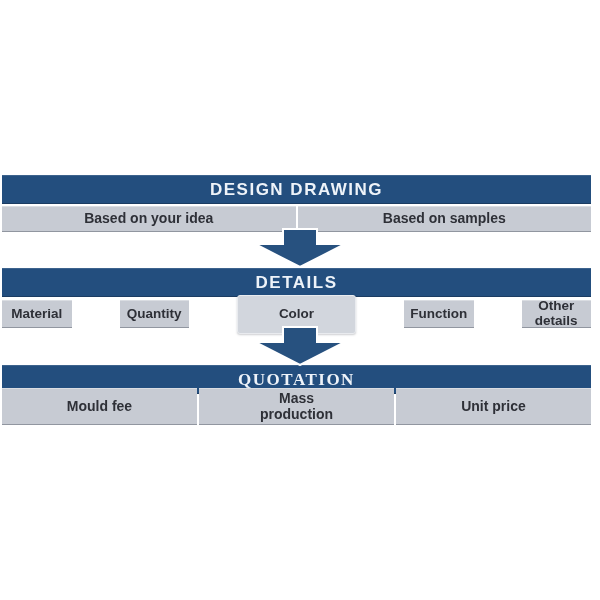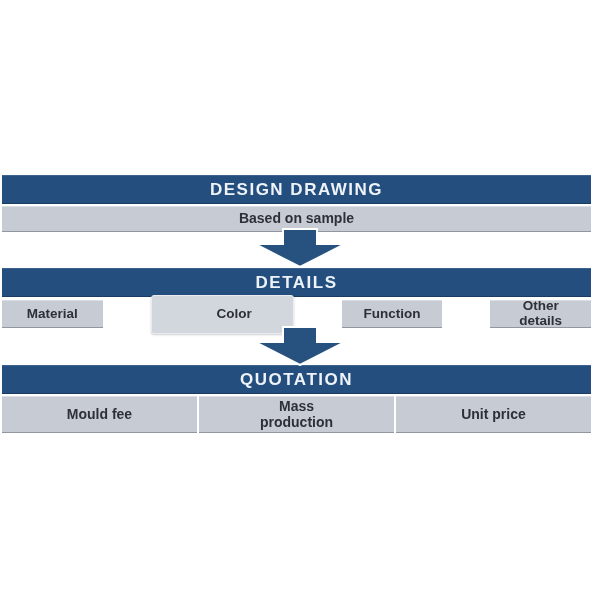--- a/index.html
+++ b/index.html
@@ -46,62 +46,63 @@
     text-align:center;
     font-weight:700;
     white-space:pre-line;
     line-height:1.1;
     box-shadow:inset 0 -1px 0 rgba(80,86,97,.45), inset 0 1px 0 rgba(255,255,255,.35);
   }
   .row-1{top:206px;height:26px;}
   .row-1 .cell{font-size:14px;}
   .row-2{top:300px;height:28px;gap:48px;}
   .row-2 .cell{font-size:13.5px;}
-  .row-3{top:396px;height:37px;border-radius:9px;}
+  .row-3{top:388px;height:37px;border-radius:9px;}
   .row-3 .cell{font-size:14px;}
   .cell.raised{
     margin-top:-5px;
     height:37px;
     flex:0 0 117px;
     background:var(--raised-cell-gray);
     border:1px solid #e9ebef;
     border-radius:3px;
     box-shadow:0 1px 2px rgba(60,65,75,.25);
     z-index:3;
-    padding-left:24px;
   }
   .arrow{
     position:absolute;
     left:252px;width:96px;height:40px;
     color:var(--arrow-blue);
     z-index:2;
   }
   .arrow-1{top:228px;}
   .arrow-2{top:326px;}
   .bar-1{top:175px;}
   .bar-2{top:268px;}
-  .bar-3{top:365px;}
+  .bar-3{top:365px;font-family:Liberation Serif, serif;}
 </style>
 </head>
 <body>
 
 <div class="canvas">
 
   <div class="bar bar-1">DESIGN DRAWING</div>
   <div class="row row-1">
-    <div class="cell">Based on sample</div>
+    <div class="cell">Based on your idea</div>
+    <div class="cell">Based on samples</div>
   </div>
 
   <svg class="arrow arrow-1" viewBox="0 0 96 40" aria-hidden="true">
     <polygon points="31,1 65,1 65,16 93,16 48,39 3,16 31,16" fill="currentColor" stroke="#ffffff" stroke-width="2" stroke-linejoin="miter"></polygon>
   </svg>
 
   <div class="bar bar-2">DETAILS</div>
   <div class="row row-2">
     <div class="cell">Material</div>
+    <div class="cell">Quantity</div>
     <div class="cell raised">Color</div>
     <div class="cell">Function</div>
     <div class="cell">Other
 details</div>
   </div>
 
   <svg class="arrow arrow-2" viewBox="0 0 96 40" aria-hidden="true">
     <polygon points="31,1 65,1 65,16 93,16 48,39 3,16 31,16" fill="currentColor" stroke="#ffffff" stroke-width="2" stroke-linejoin="miter"></polygon>
   </svg>
 

